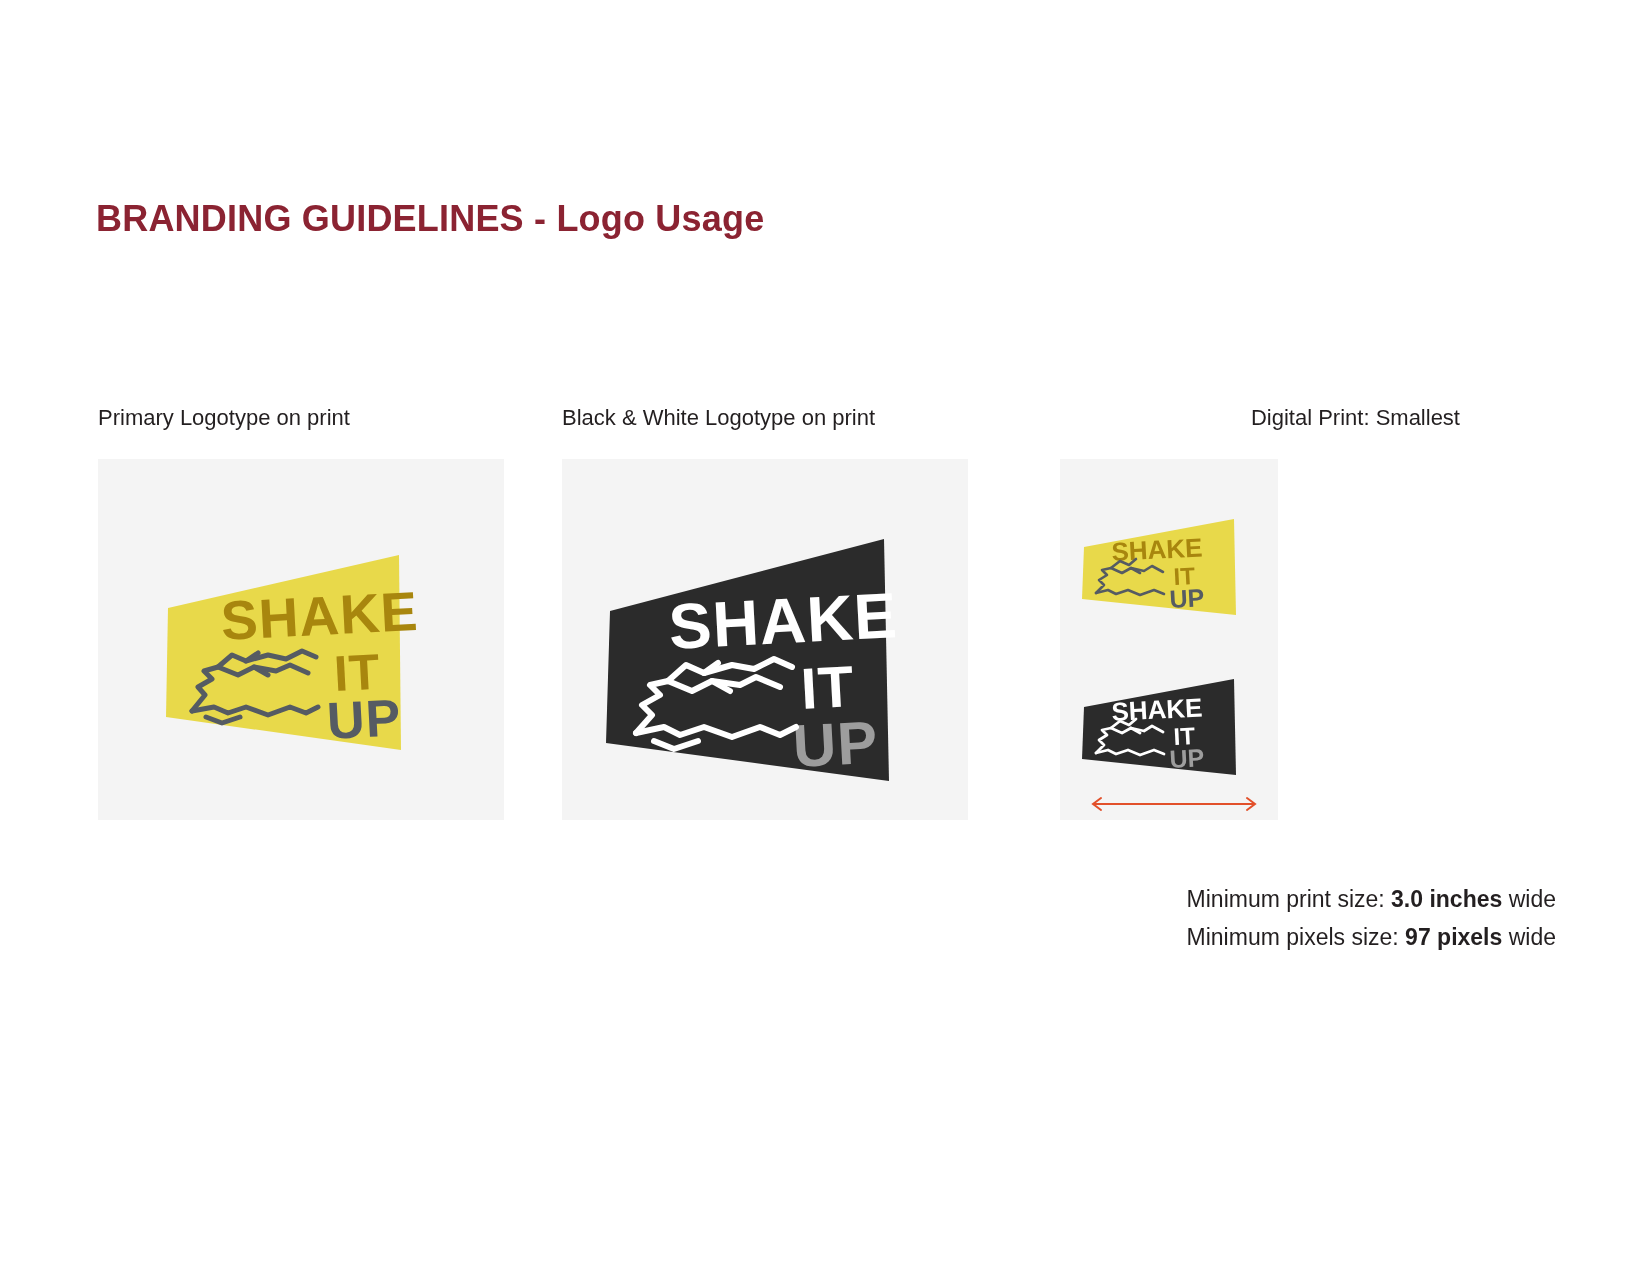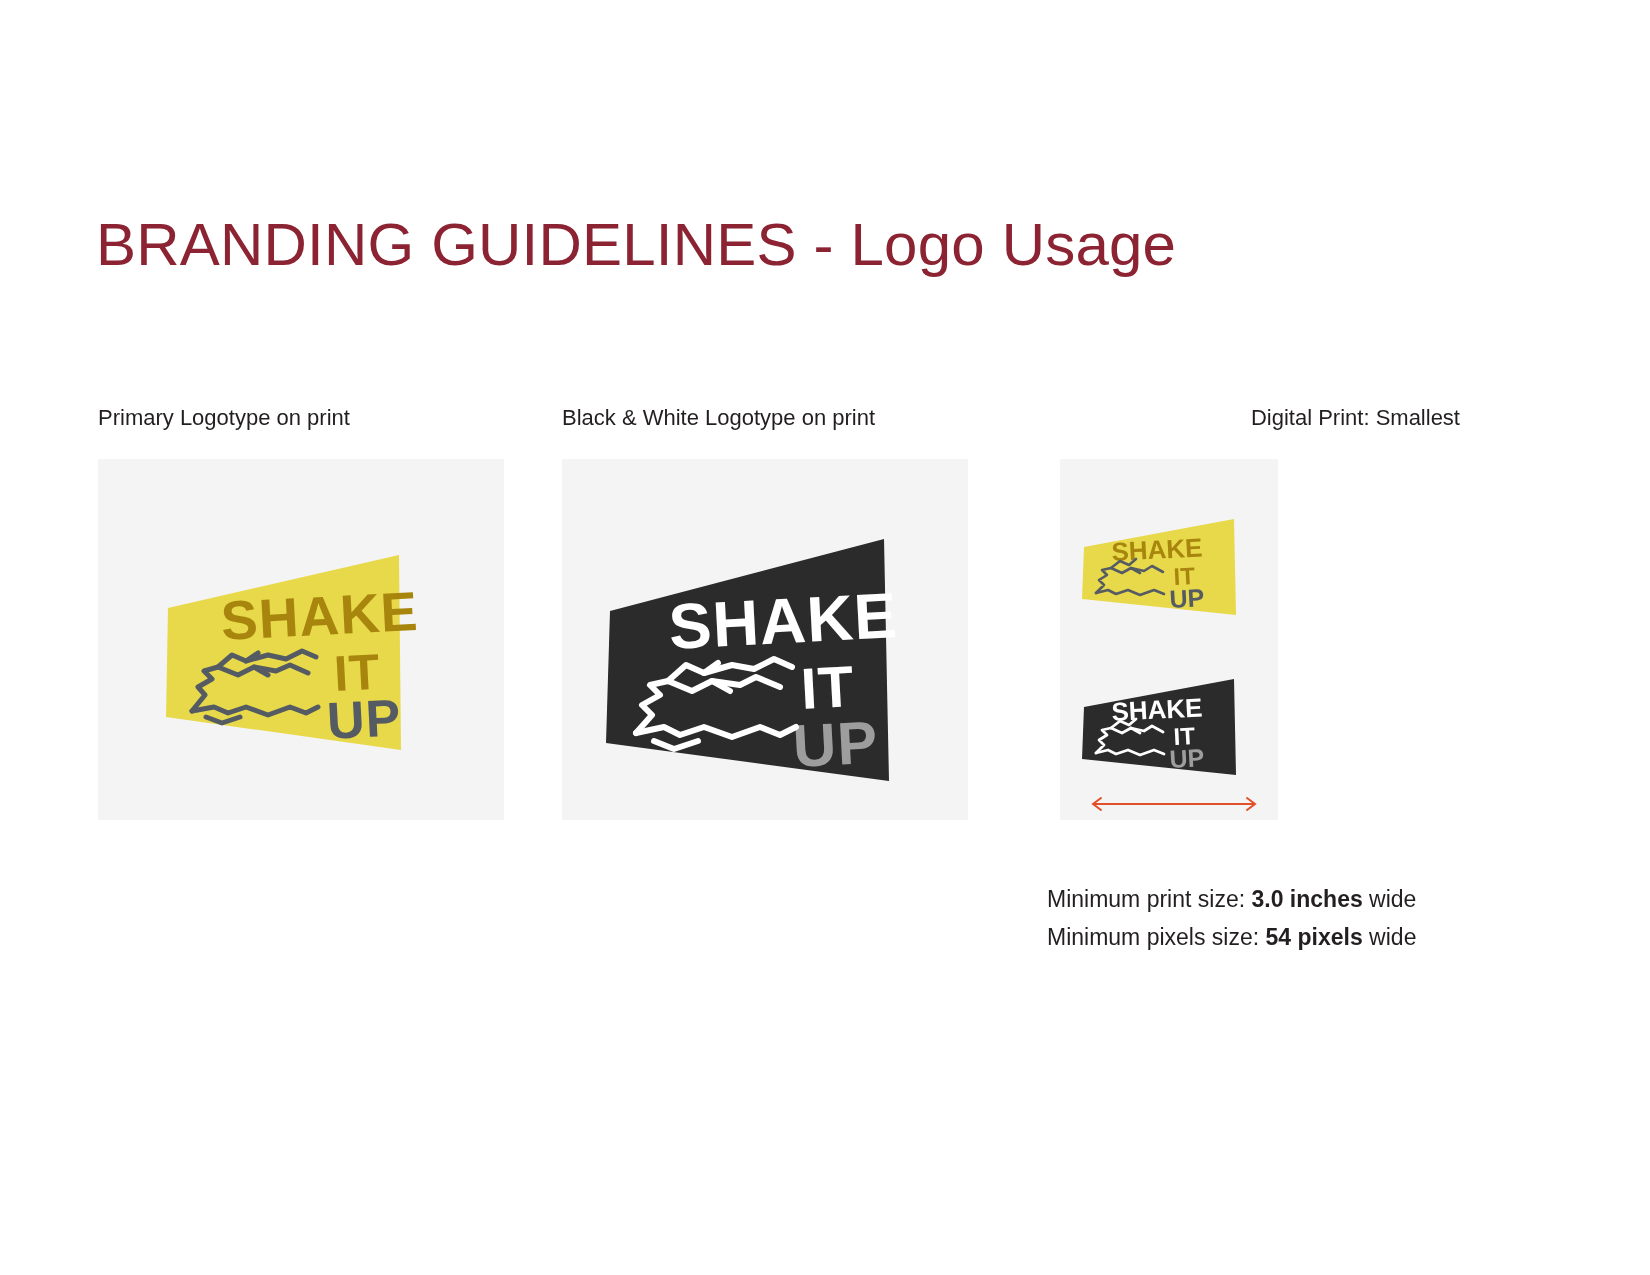--- a/index.html
+++ b/index.html
@@ -14,26 +14,25 @@
     color: #231f20;
     overflow: hidden;
     position: relative;
   }
 
   
   .page-title {
     position: absolute;
     left: 96px;
     top: 198px;
-    font-size: 60px;
-    font-weight: 400;
+    font-size: 36px;
+    font-weight: 700;
     letter-spacing: 0.2px;
     color: #8B2332;
     white-space: nowrap;
-    margin-top: 12px;
   }
 
   
   .col {
     position: absolute;
     top: 405px;
   }
   .col-1 { left: 98px;  width: 412px; }
   .col-2 { left: 562px; width: 412px; }
   .col-3 { left: 1060px; width: 400px; text-align: right; }
@@ -95,23 +94,24 @@
     left: 26px;
     top: 336px;
     width: 176px;
     height: 18px;
   }
   .measure-arrow svg { display: block; width: 100%; height: 100%; }
 
   
   .captions {
     position: absolute;
-    left: 1047px;
+    left: 1096px;
     top: 880px;
     width: 460px;
+    text-align: right;
   }
   .caption-line {
     font-size: 23px;
     line-height: 38px;
     color: #231f20;
     white-space: nowrap;
   }
   .caption-line b { font-weight: 700; }
 </style>
 </head>
@@ -222,15 +222,15 @@
     </div>
 
   </div>
 </div>
 
 <div class="captions">
   <div class="caption-line">
     <span>Minimum print size: </span><b>3.0 inches</b><span> wide</span>
   </div>
   <div class="caption-line">
-    <span>Minimum pixels size: </span><b>54 pixels</b><span> wide</span>
+    <span>Minimum pixels size: </span><b>97 pixels</b><span> wide</span>
   </div>
 </div>
 
 </body></html>

